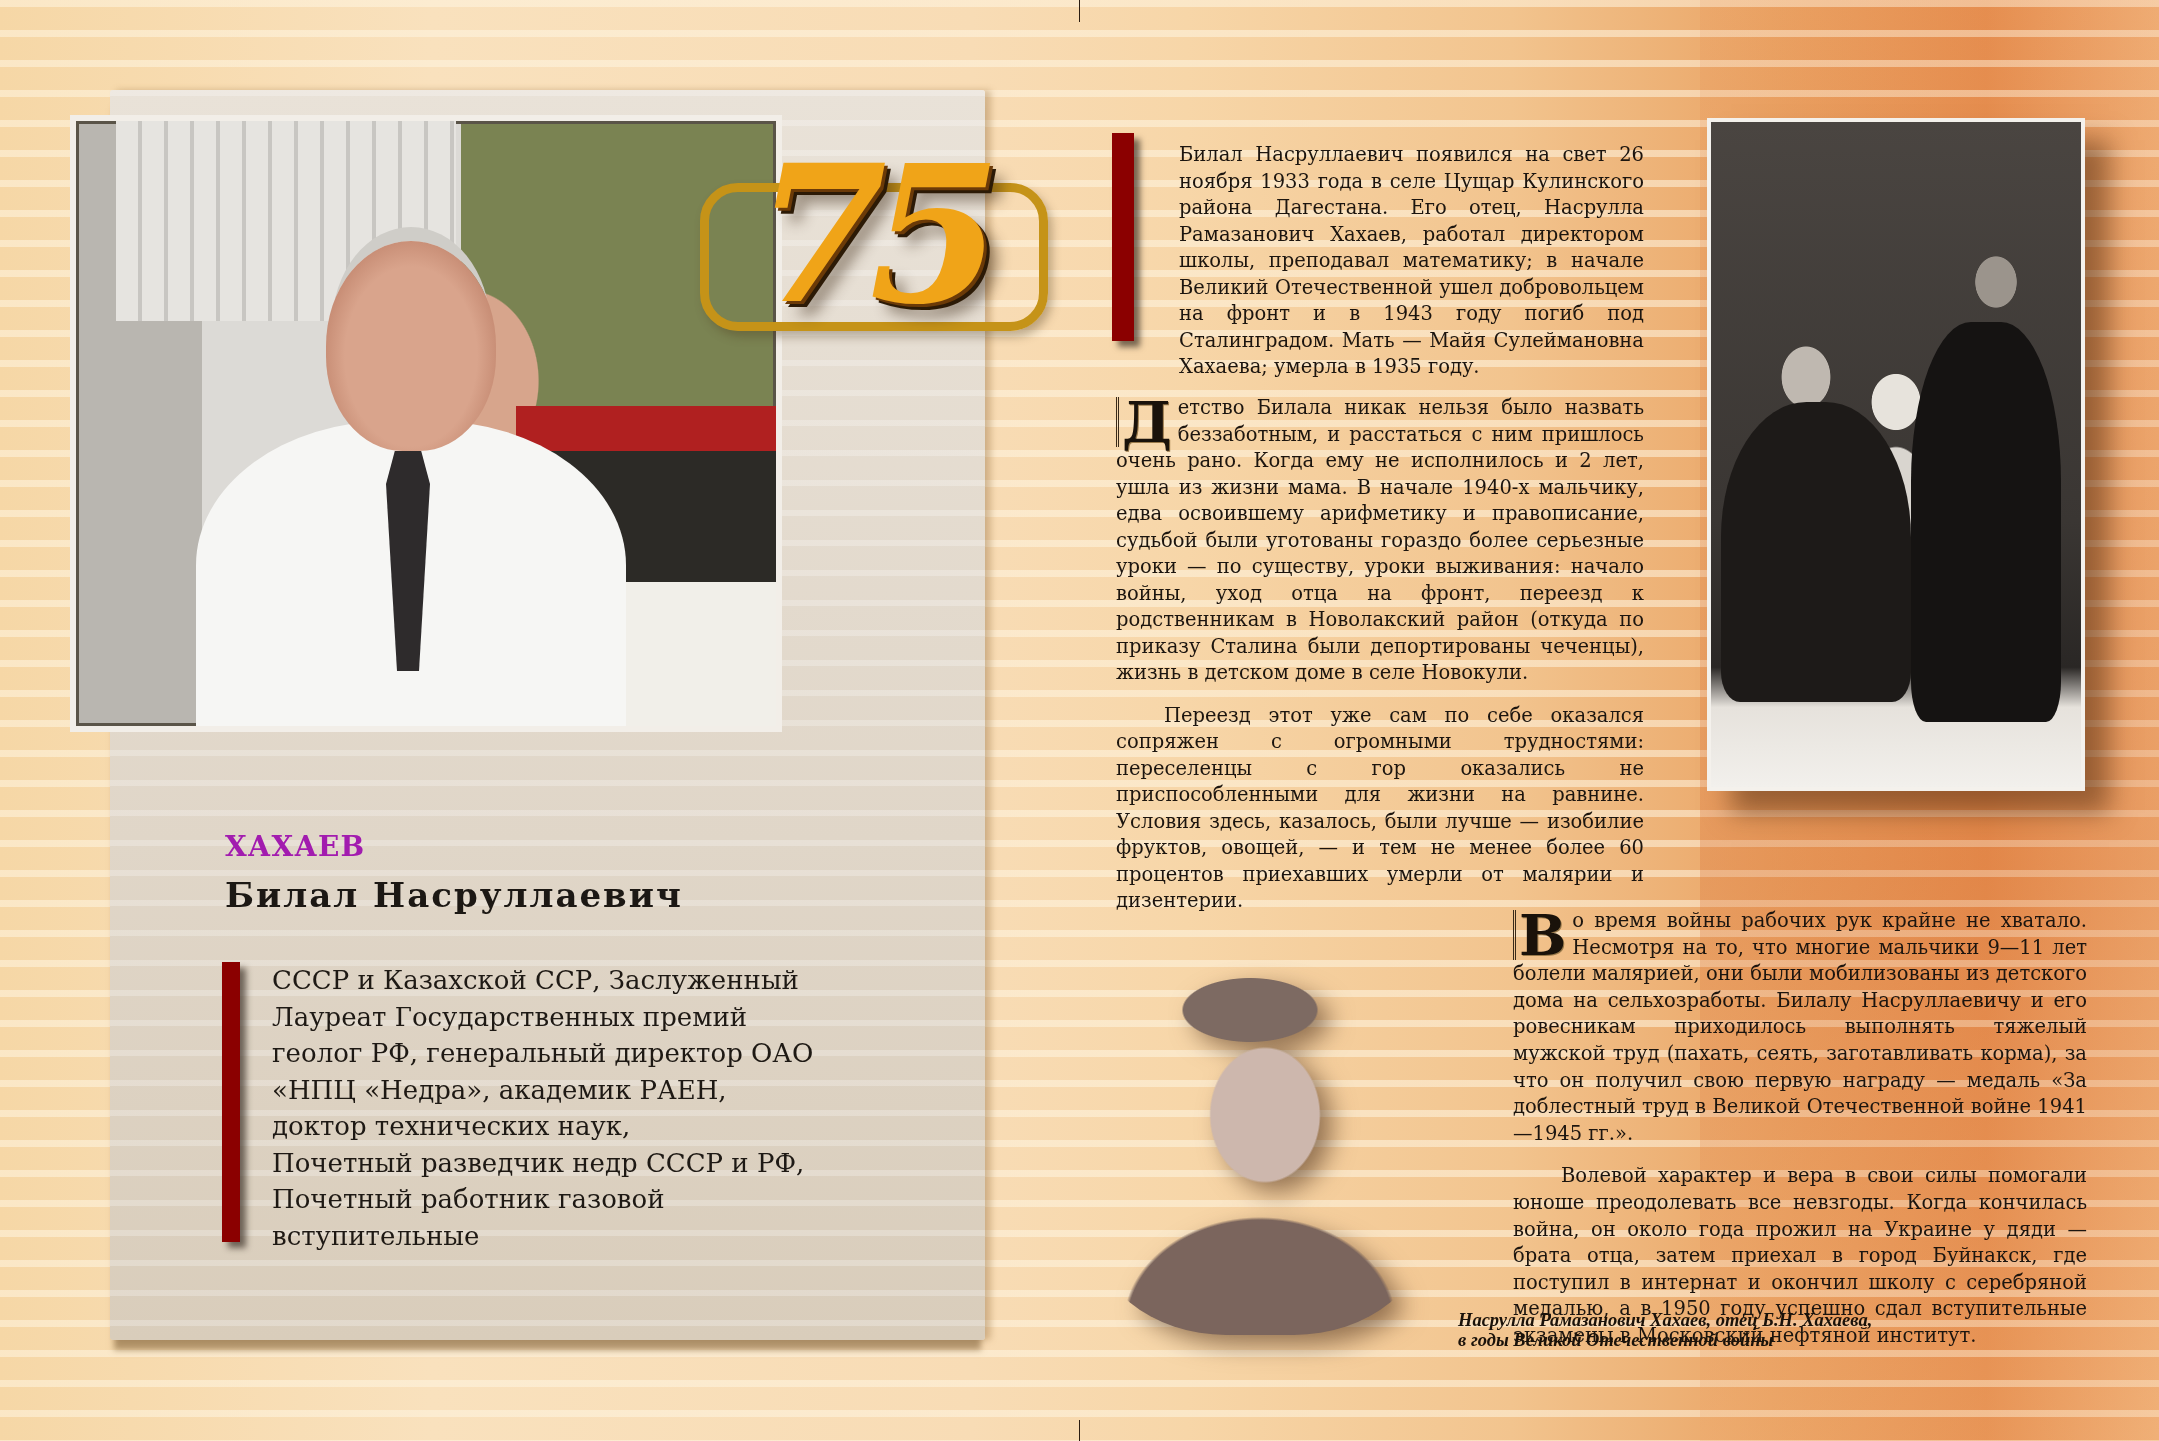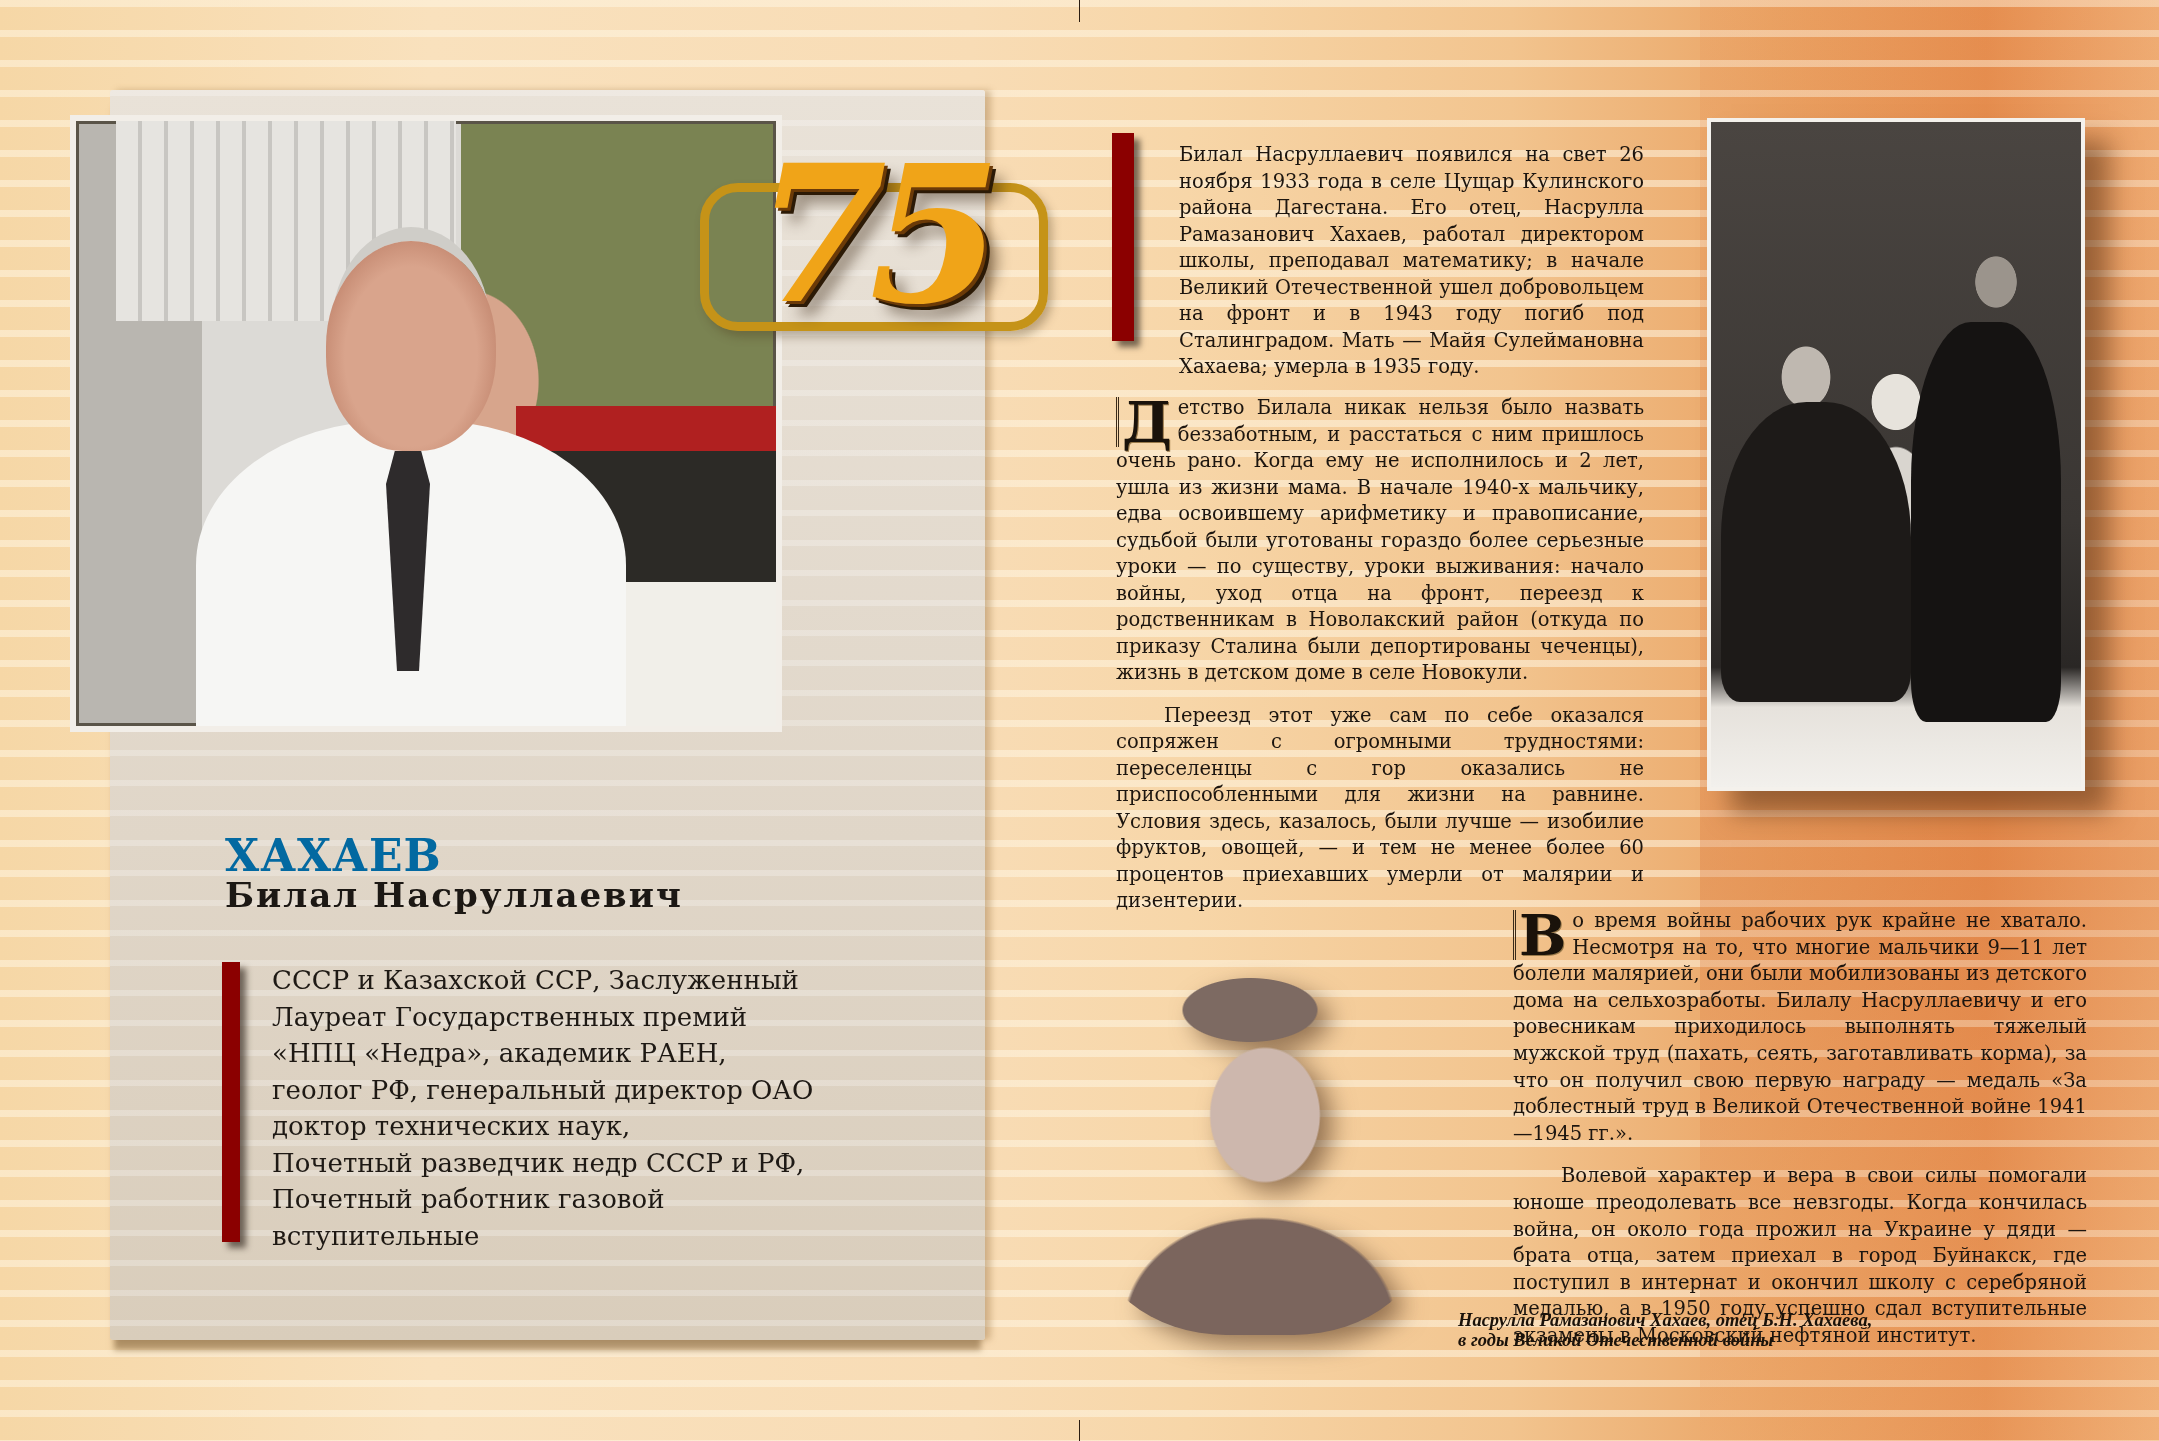--- a/index.html
+++ b/index.html
@@ -78,21 +78,21 @@
     box-shadow:4px 6px 10px rgba(80,60,30,0.35);
   }
   .badge-num {
     position:absolute; left:55px; top:-25px; font-size:190px; line-height:1;
     font-family:"DejaVu Serif", serif; font-weight:bold; font-style:italic;
     color:#f0a418; letter-spacing:-18px;
     text-shadow:3px 3px 0 #6b3a08, 6px 6px 0 #2c1a06, 14px 14px 14px rgba(60,40,20,0.45);
   }
 
   
-  .name-surname { position:absolute; left:225px; top:830px; font-size:44px; font-weight:bold; letter-spacing:1px; color:#0369a1; }
+  .name-surname { position:absolute; left:225px; top:830px; font-size:28px; font-weight:bold; letter-spacing:1px; color:#a21caf; }
   .name-given { position:absolute; left:225px; top:875px; font-size:34px; font-weight:bold; letter-spacing:2px; color:#1c1814;text-align:center; }
 
   .red-bar { position:absolute; background:#8b0000; box-shadow:6px 6px 6px rgba(50,40,30,0.65); }
 
   .titles {
     position:absolute; left:272px; top:962px; width:540px;
     font-size:26px; line-height:36.5px; color:#1e1914;
   }
   .titles div { white-space:nowrap; }
 
@@ -169,22 +169,22 @@
   <div class="badge-num">75</div>
 </div>
 
 <div class="name-surname">ХАХАЕВ</div>
 <div class="name-given">Билал Насруллаевич</div>
 
 <div class="red-bar" style="left:222px; top:962px; width:18px; height:280px;"></div>
 <div class="titles">
   <div>СССР и Казахской ССР, Заслуженный</div>
   <div>Лауреат Государственных премий</div>
+  <div>геолог РФ, генеральный директор ОАО</div>
   <div>«НПЦ «Недра», академик РАЕН,</div>
-  <div>геолог РФ, генеральный директор ОАО</div>
   <div>доктор технических наук,</div>
   <div>Почетный разведчик недр СССР и РФ,</div>
   <div>Почетный работник газовой</div>
   <div>вступительные</div>
 </div>
 
 <div class="red-bar" style="left:1112px; top:133px; width:22px; height:208px;"></div>
 <div class="col1" style="top:126px;">
   <p>Билал Насруллаевич появился на свет 26 ноября 1933 года в селе Цущар Кулинского района Дагестана. Его отец, Насрулла Рамазанович Хахаев, работал директором школы, преподавал математику; в начале Великий Отечественной ушел добровольцем на фронт и в 1943 году погиб под Сталинградом. Мать — Майя Сулеймановна Хахаева; умерла в 1935 году.</p>
 </div>

